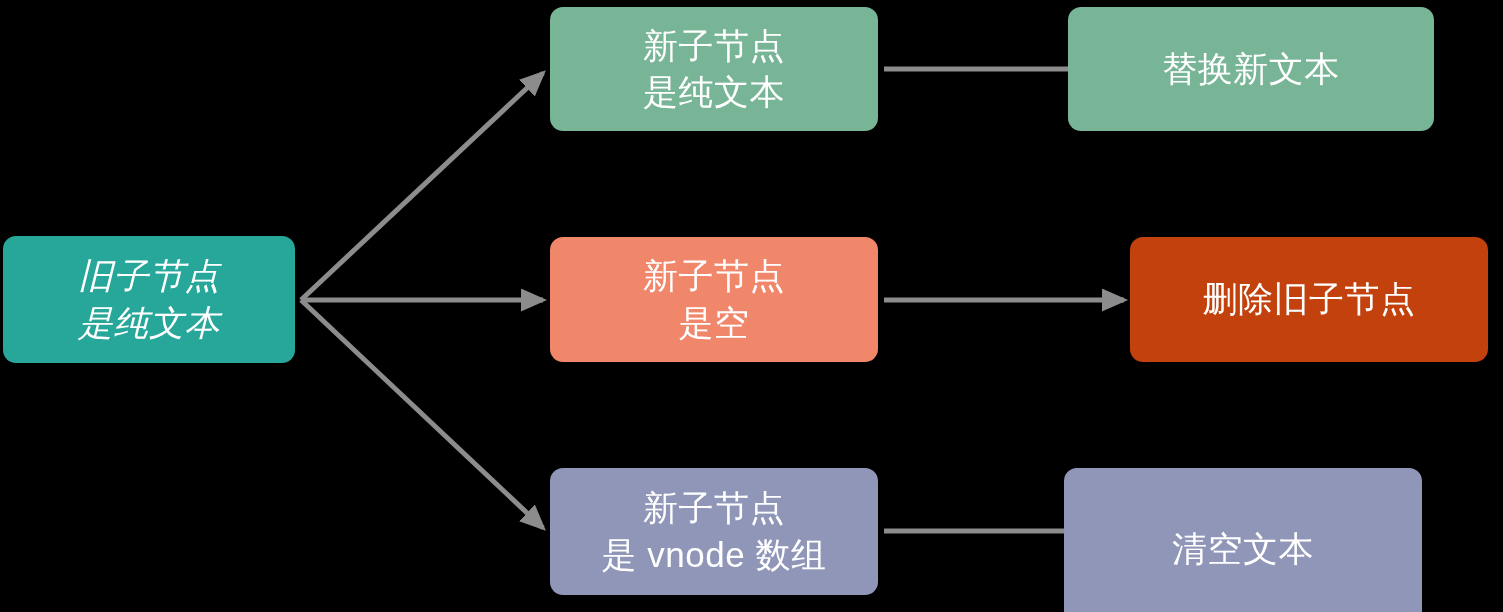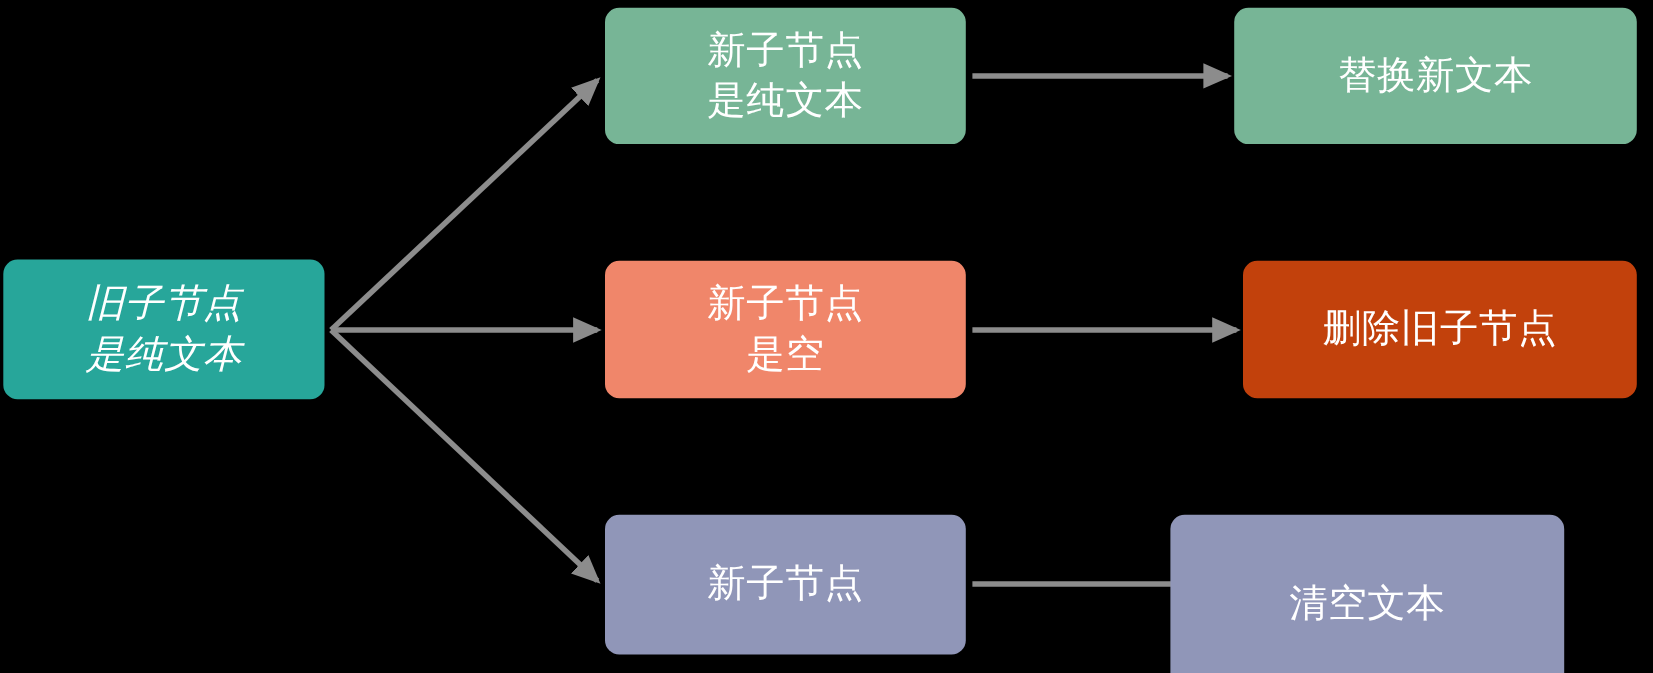--- a/index.html
+++ b/index.html
@@ -30,21 +30,21 @@
     box-sizing: border-box;
     z-index: 2;
   }
   .node .line { display: block; white-space: nowrap; }
 
   
   #node-old-text      { left: 3px;    top: 236px; width: 292px; height: 127px; background: #27a69a; font-style: italic; }
   #node-new-text      { left: 550px;  top: 7px;   width: 328px; height: 124px; background: #77b596; }
   #node-new-empty     { left: 550px;  top: 237px; width: 328px; height: 125px; background: #f0866a; }
   #node-new-vnodes    { left: 550px;  top: 468px; width: 328px; height: 127px; background: #9096b8; }
-  #node-replace-text  { left: 1122px; top: 7px;   width: 366px; height: 124px; background: #77b596; }
+  #node-replace-text  { left: 1068px; top: 7px;   width: 366px; height: 124px; background: #77b596; }
   #node-remove-old    { left: 1130px; top: 237px; width: 358px; height: 125px; background: #c2410c; }
   #node-clear-add     { left: 1064px; top: 468px; width: 358px; height: 162px; background: #9096b8; }
 
   #arrows {
     position: absolute;
     left: 0; top: 0;
     width: 1503px; height: 612px;
     z-index: 1;
   }
 
@@ -105,20 +105,21 @@
     <span class="line">是纯文本</span>
   </div>
 
   <div class="node" id="node-new-empty">
     <span class="line">新子节点</span>
     <span class="line">是空</span>
   </div>
 
   <div class="node" id="node-new-vnodes">
     <span class="line">新子节点</span>
+    <span class="line">是 vnode 数组</span>
   </div>
 
   <div class="node" id="node-replace-text">
     <span class="line">替换新文本</span>
   </div>
 
   <div class="node" id="node-remove-old">
     <span class="line">删除旧子节点</span>
   </div>
 

